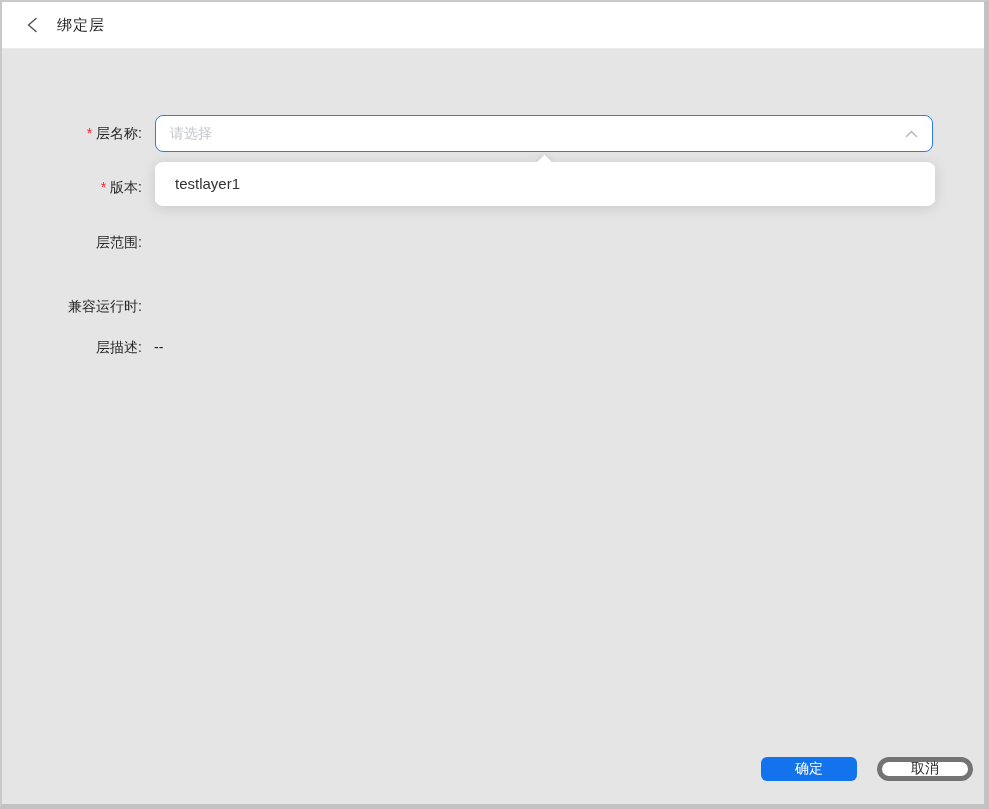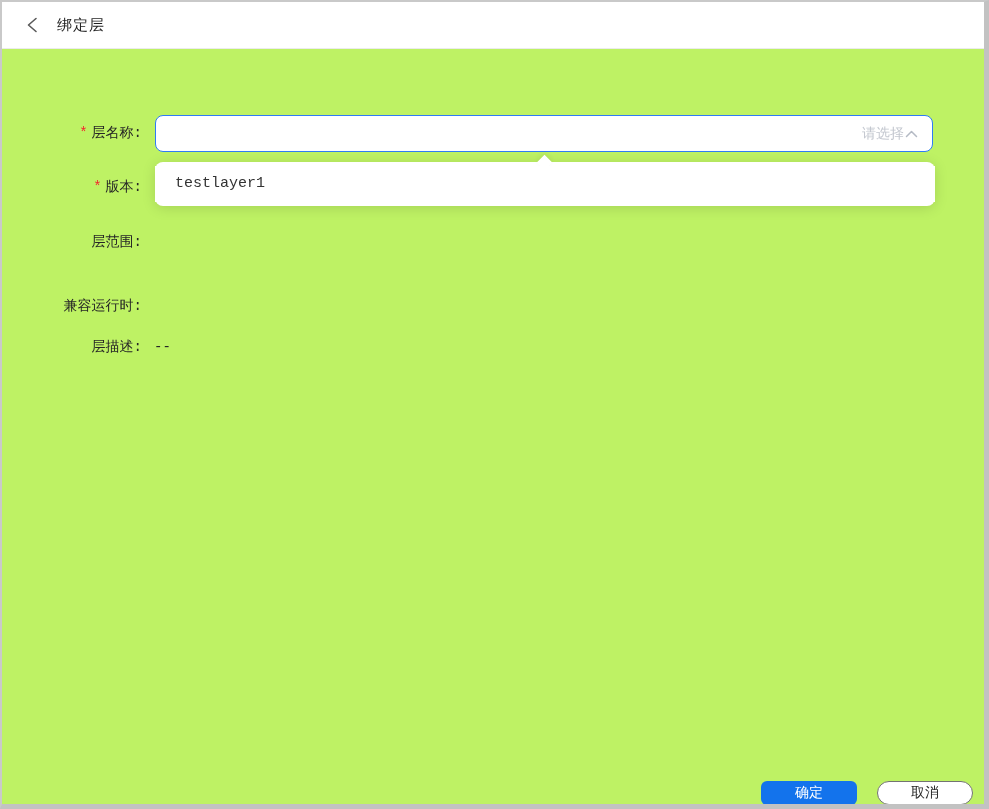--- a/index.html
+++ b/index.html
@@ -2,25 +2,25 @@
 <html><head>
 <meta charset="utf-8">
 <style>
   html, body { margin: 0; padding: 0; background: #ffffff; }
   * { box-sizing: border-box; }
 
   .page {
     position: relative;
     width: 989px;
     height: 809px;
-    background: #bef264;
+    background: #e5e5e5;
     border: 2px solid #c9c9c9;
     border-right: 5px solid #c2c2c2;
     border-bottom: 5px solid #c2c2c2;
-    font-family: Liberation Mono, monospace;
+    font-family: Liberation Sans, sans-serif;
     overflow: hidden;
   }
 
   
   .header {
     position: absolute;
     top: 0; left: 0; right: 0;
     height: 47px;
     display: flex;
     align-items: center;
@@ -81,21 +81,20 @@
     top: 113px;
     width: 778px;
     height: 37px;
     border: 1.5px solid #2f7bf5;
     border-radius: 8px;
     background: #fff;
     display: flex;
     align-items: center;
     padding: 0 14px;
     cursor: pointer;
-    text-align: right;
   }
   .select-placeholder {
     flex: 1;
     font-size: 14px;
     color: #c3c7cf;
   }
   .select-arrow {
     width: 14px; height: 14px;
     display: flex; align-items: center; justify-content: center;
   }
@@ -139,34 +138,33 @@
     top: 755px;
     width: 96px;
     height: 24px;
     border-radius: 6px;
     font-size: 14px;
     display: flex;
     align-items: center;
     justify-content: center;
     cursor: pointer;
     font-family: inherit;
-    margin-top: 24px;
   }
   .btn-ok {
     left: 759px;
     background: #1373ec;
     color: #ffffff;
     border: none;
     font-weight: 500;
   }
   .btn-cancel {
     left: 875px;
     background: #ffffff;
     color: #262626;
-    border: 1px solid #737373;
+    border: 5px solid #737373;
     border-radius: 16px;
   }
 </style>
 </head>
 <body>
 
 <div class="page">
 
   <div class="header">
     <span class="back-btn">

